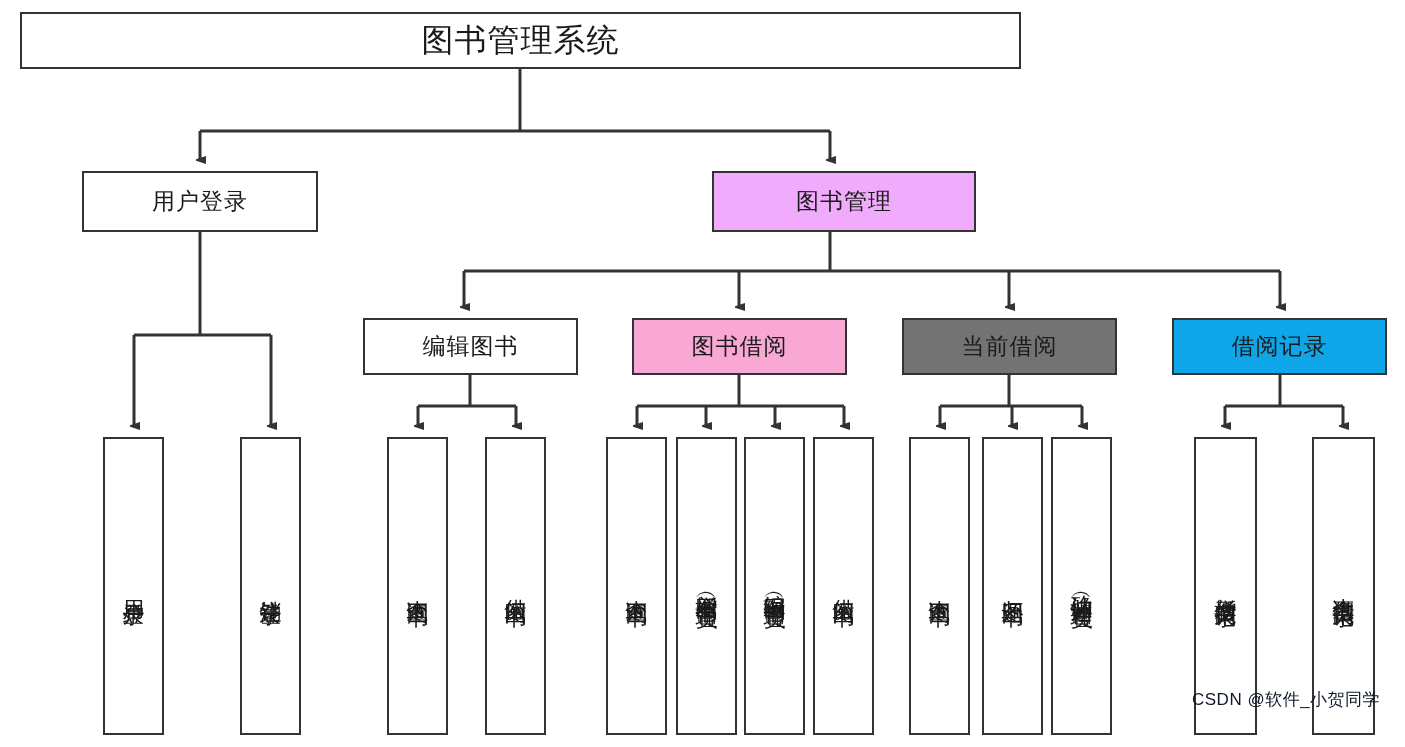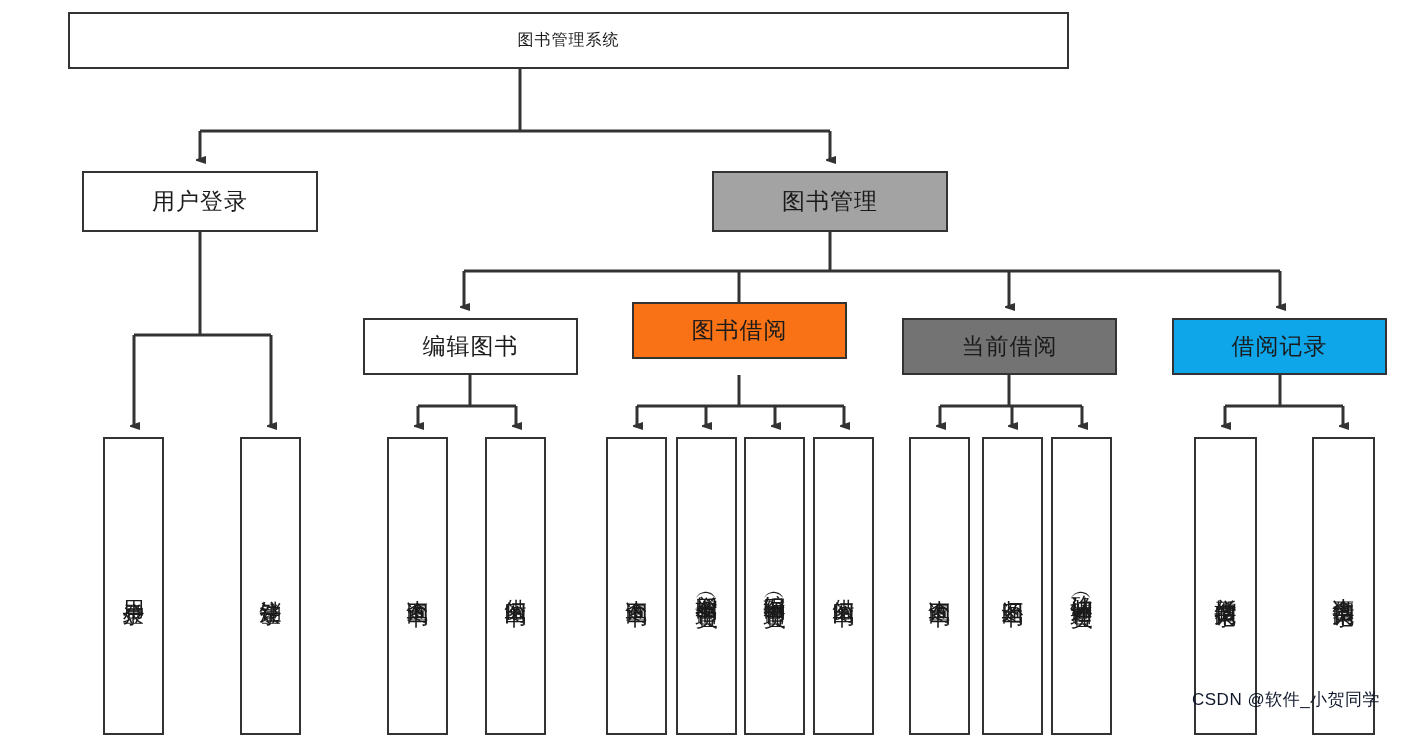--- a/index.html
+++ b/index.html
@@ -45,22 +45,21 @@
     text-orientation: upright;
     font-size: 22px;
     letter-spacing: 2px;
     padding-top: 4px;
     padding-bottom: 4px;
     align-items: center;
     justify-content: center;
     white-space: nowrap;
   }
   .node.root {
-    font-size: 16px;
-    margin-left: 48px;
+    font-size: 32px;
   }
   .watermark {
     position: absolute;
     font-size: 17px;
     color: #b4b4b4;
     white-space: nowrap;
     letter-spacing: 0.5px;
   }
 </style>
 </head>
@@ -115,24 +114,24 @@
       <path d="M 1280 375 L 1280 406"></path>
       <path d="M 1225 406 L 1343 406"></path>
       <path d="M 1225 406 L 1225 426" marker-end="url(#arrowhead)"></path>
       <path d="M 1343 406 L 1343 426" marker-end="url(#arrowhead)"></path>
     </g>
   </svg>
 
   <div class="node horiz root" style="left: 20px; top: 12px; width: 1001px; height: 57px; border-color: rgb(51, 51, 51); background: rgb(255, 255, 255); color: rgb(26, 26, 26);">图书管理系统</div>
 
   <div class="node horiz" style="left: 82px; top: 171px; width: 236px; height: 61px; border-color: rgb(51, 51, 51); background: rgb(255, 255, 255); color: rgb(26, 26, 26);">用户登录</div>
-  <div class="node horiz" style="left: 712px; top: 171px; width: 236px; height: 61px; border-color: rgb(51, 51, 51); background: #a3a3a3; color: rgb(26, 26, 26);">图书管理</div>
+  <div class="node horiz" style="left: 712px; top: 171px; width: 264px; height: 61px; border-color: rgb(51, 51, 51); background: #f0abfc; color: rgb(26, 26, 26);">图书管理</div>
 
   <div class="node horiz" style="left: 363px; top: 318px; width: 215px; height: 57px; border-color: rgb(51, 51, 51); background: rgb(255, 255, 255); color: rgb(26, 26, 26);">编辑图书</div>
-  <div class="node horiz" style="left: 632px; top: 302px; width: 215px; height: 57px; border-color: rgb(51, 51, 51); background: #f97316; color: rgb(26, 26, 26);">图书借阅</div>
+  <div class="node horiz" style="left: 632px; top: 318px; width: 215px; height: 57px; border-color: rgb(51, 51, 51); background: #f9a8d4; color: rgb(26, 26, 26);">图书借阅</div>
   <div class="node horiz" style="left: 902px; top: 318px; width: 215px; height: 57px; border-color: rgb(51, 51, 51); background: #737373; color: rgb(26, 26, 26);">当前借阅</div>
   <div class="node horiz" style="left: 1172px; top: 318px; width: 215px; height: 57px; border-color: rgb(51, 51, 51); background: #0ea5e9; color: rgb(26, 26, 26);">借阅记录</div>
 
   <div class="node vert" style="left: 103px; top: 437px; width: 61px; height: 298px; border-color: rgb(51, 51, 51); background: rgb(255, 255, 255); color: rgb(26, 26, 26);">用户登录</div>
   <div class="node vert" style="left: 240px; top: 437px; width: 61px; height: 298px; border-color: rgb(51, 51, 51); background: rgb(255, 255, 255); color: rgb(26, 26, 26);">注销登录</div>
   <div class="node vert" style="left: 387px; top: 437px; width: 61px; height: 298px; border-color: rgb(51, 51, 51); background: rgb(255, 255, 255); color: rgb(26, 26, 26);">查询图书</div>
   <div class="node vert" style="left: 485px; top: 437px; width: 61px; height: 298px; border-color: rgb(51, 51, 51); background: rgb(255, 255, 255); color: rgb(26, 26, 26);">借阅图书</div>
   <div class="node vert" style="left: 606px; top: 437px; width: 61px; height: 298px; border-color: rgb(51, 51, 51); background: rgb(255, 255, 255); color: rgb(26, 26, 26);">查询图书</div>
   <div class="node vert" style="left: 676px; top: 437px; width: 61px; height: 298px; border-color: rgb(51, 51, 51); background: rgb(255, 255, 255); color: rgb(26, 26, 26);">新增图书（管理员）</div>
   <div class="node vert" style="left: 744px; top: 437px; width: 61px; height: 298px; border-color: rgb(51, 51, 51); background: rgb(255, 255, 255); color: rgb(26, 26, 26);">编辑图书（管理员）</div>

